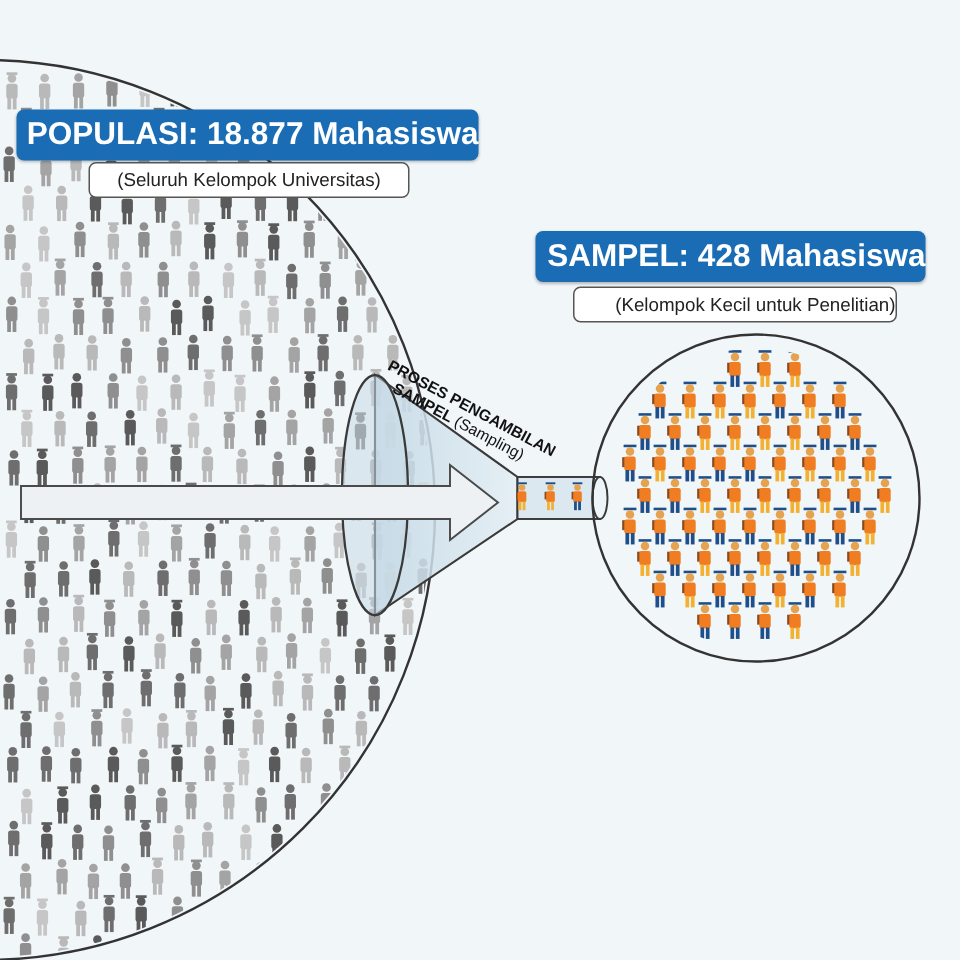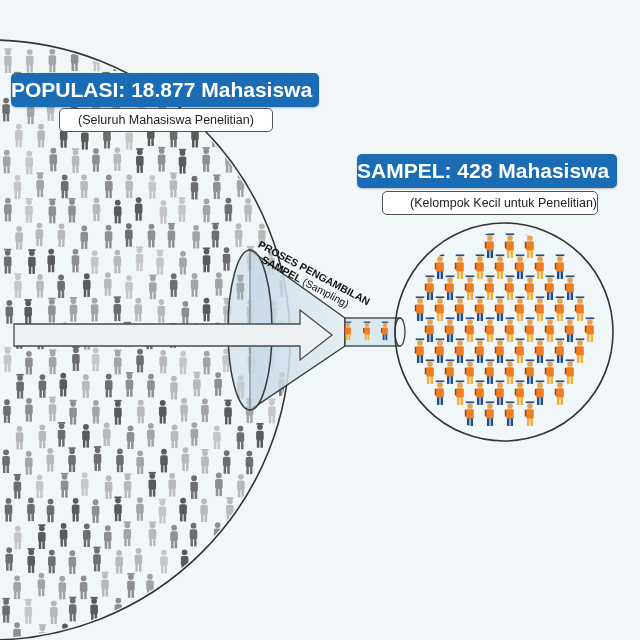--- a/index.html
+++ b/index.html
@@ -1,22 +1,22 @@
 <!DOCTYPE html>
 <html><head>
 <meta charset="utf-8">
 <style>
   html, body { margin:0; padding:0; }
   body { width:640px; height:640px; overflow:hidden; background:#f1f6f8; position:relative; font-family:"Liberation Sans", sans-serif; }
   #stage { position:absolute; left:0; top:0; width:640px; height:640px; }
   .title-box { position:absolute; background:#1a6db5; color:#fff; font-weight:bold; border-radius:5px; white-space:nowrap; box-shadow:0 1px 2px rgba(0,0,0,0.25); }
   .sub-box { position:absolute; background:#fff; color:#222; border:1px solid #555; border-radius:5px; white-space:nowrap; font-size:12.5px; }
-  #pop-title { left:11px; top:73px; width:308px; height:34px; line-height:34px; font-size:21px; text-align:left; }
+  #pop-title { left:11px; top:73px; width:308px; height:34px; line-height:34px; font-size:21px; text-align:right; }
   #pop-sub { left:59px; top:108px; width:212px; height:22px; line-height:22px; text-align:center; }
-  #smp-title { left:357px; top:154px; width:260px; height:34px; line-height:34px; font-size:21px; text-align:left; }
+  #smp-title { left:357px; top:154px; width:260px; height:34px; line-height:34px; font-size:21px; text-align:right; }
   #smp-sub { left:382px; top:191px; width:214px; height:22px; line-height:22px; text-align:right; }
   #proc-label { position:absolute; left:262px; top:238px; width:140px; font-size:10.5px; font-weight:bold; color:#111; transform:rotate(28deg); transform-origin:left top; line-height:12px; }
   #proc-label span { display:block; }
   #proc-label .l2 { padding-left:10px; font-weight:normal; }
 </style>
 </head>
 <body>
 
 <div id="stage">
   <svg id="svg" width="640" height="640" viewBox="0 0 640 640">
@@ -2552,20 +2552,20 @@
           <rect x="524.775" y="409.8" width="2.4699999999999998" height="6.6499999999999995" fill="#8a4a1e"></rect>
           <rect x="526.2" y="409.325" width="7.6" height="9.5" rx="1.4249999999999998" fill="#f07d22"></rect>
           <rect x="526.96" y="418.35" width="2.4699999999999998" height="7.6" fill="#f2b133"></rect>
           <rect x="530.57" y="418.35" width="2.4699999999999998" height="7.6" fill="#f2b133"></rect>
         </g>
       </g>
     <circle cx="504" cy="332" r="109" fill="none" stroke="#333" stroke-width="1.6"></circle>
   </svg>
 
   <div id="pop-title" class="title-box">POPULASI: 18.877 Mahasiswa</div>
-  <div id="pop-sub" class="sub-box">(Seluruh Mahasiswa Penelitian)</div>
+  <div id="pop-sub" class="sub-box">(Seluruh Kelompok Universitas)</div>
   <div id="smp-title" class="title-box">SAMPEL: 428 Mahasiswa</div>
   <div id="smp-sub" class="sub-box">(Kelompok Kecil untuk Penelitian)</div>
   <div id="proc-label">
     <span>PROSES PENGAMBILAN</span>
     <span class="l2"><b>SAMPEL</b><span style="display:inline"> (Sampling)</span></span>
   </div>
 </div>
 
 </body></html>

